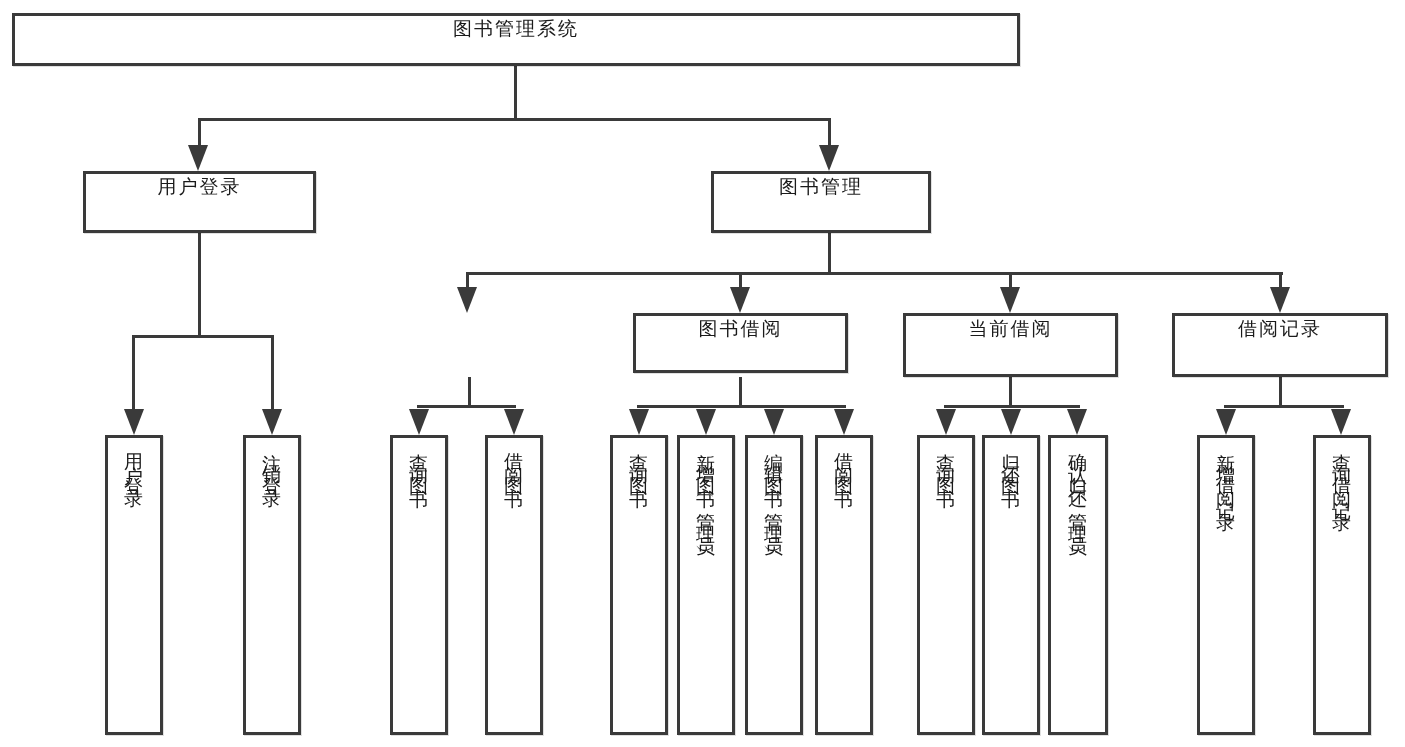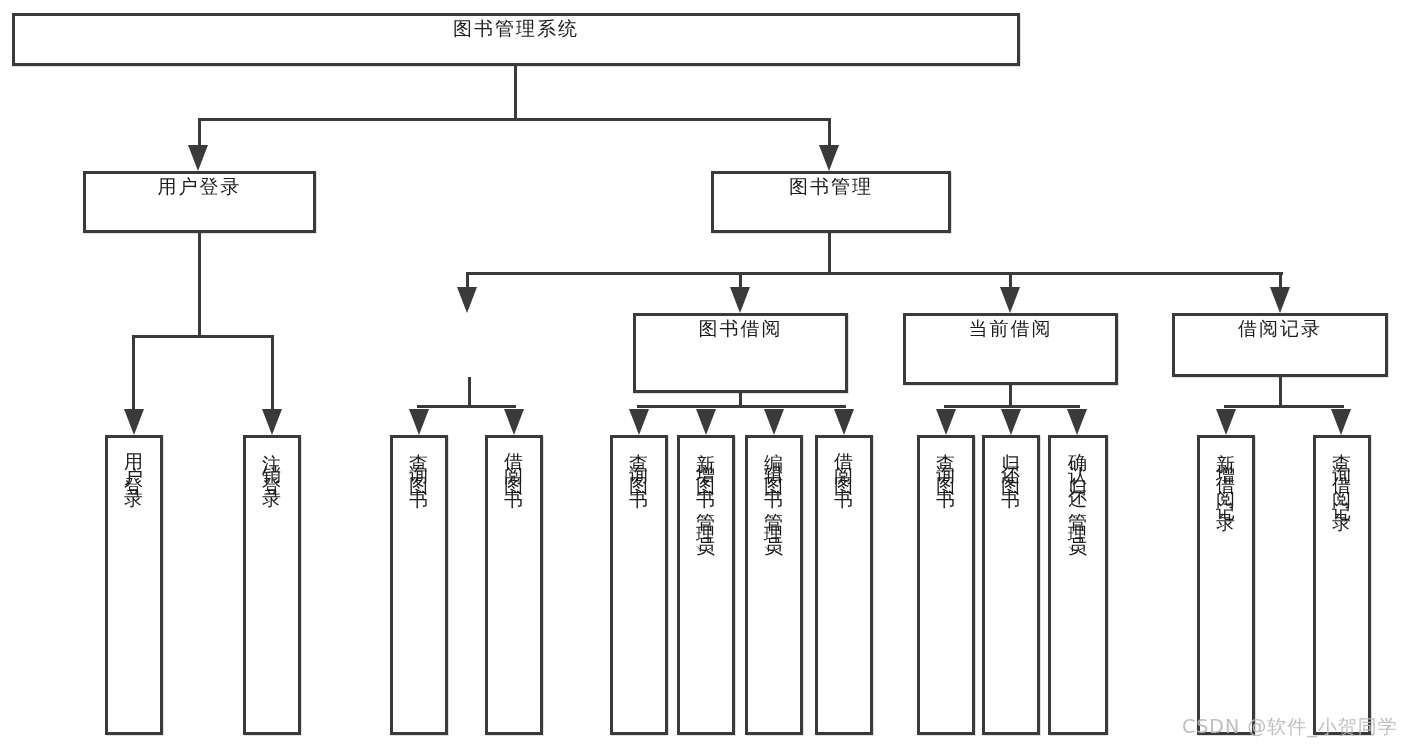--- a/index.html
+++ b/index.html
@@ -110,28 +110,28 @@
   <i class="arr" style="left:1216px;top:409px"></i>
   <i class="arr" style="left:1331px;top:409px"></i>
 
   <div class="box" style="left:12px;top:13px;width:1008px;height:53px">
     <span class="hlabel">图书管理系统</span>
   </div>
 
   <div class="box" style="left:83px;top:171px;width:233px;height:62px">
     <span class="hlabel">用户登录</span>
   </div>
-  <div class="box" style="left:711px;top:171px;width:240px;height:62px">
+  <div class="box" style="left:711px;top:171px;width:220px;height:62px">
     <span class="hlabel">图书管理</span>
   </div>
 
-  <div class="box" style="left:633px;top:313px;width:215px;height:80px">
+  <div class="box" style="left:633px;top:313px;width:215px;height:60px">
     <span class="hlabel">图书借阅</span>
   </div>
-  <div class="box" style="left:903px;top:313px;width:215px;height:72px">
+  <div class="box" style="left:903px;top:313px;width:215px;height:64px">
     <span class="hlabel">当前借阅</span>
   </div>
   <div class="box" style="left:1172px;top:313px;width:216px;height:64px">
     <span class="hlabel">借阅记录</span>
   </div>
 
   <div class="box" style="left:105px;top:435px;width:58px;height:300px">
     <span class="vlabel">用户登录</span>
   </div>
   <div class="box" style="left:243px;top:435px;width:58px;height:300px">
@@ -168,15 +168,14 @@
     <span class="vlabel">确认归还（管理员）</span>
   </div>
 
   <div class="box" style="left:1197px;top:435px;width:58px;height:300px">
     <span class="vlabel">新增借阅记录</span>
   </div>
   <div class="box" style="left:1313px;top:435px;width:58px;height:300px">
     <span class="vlabel">查询借阅记录</span>
   </div>
 
-  <div class="watermark">CSDN @软件_小贺同学</div>
 
 </div>
 
 </body></html>

